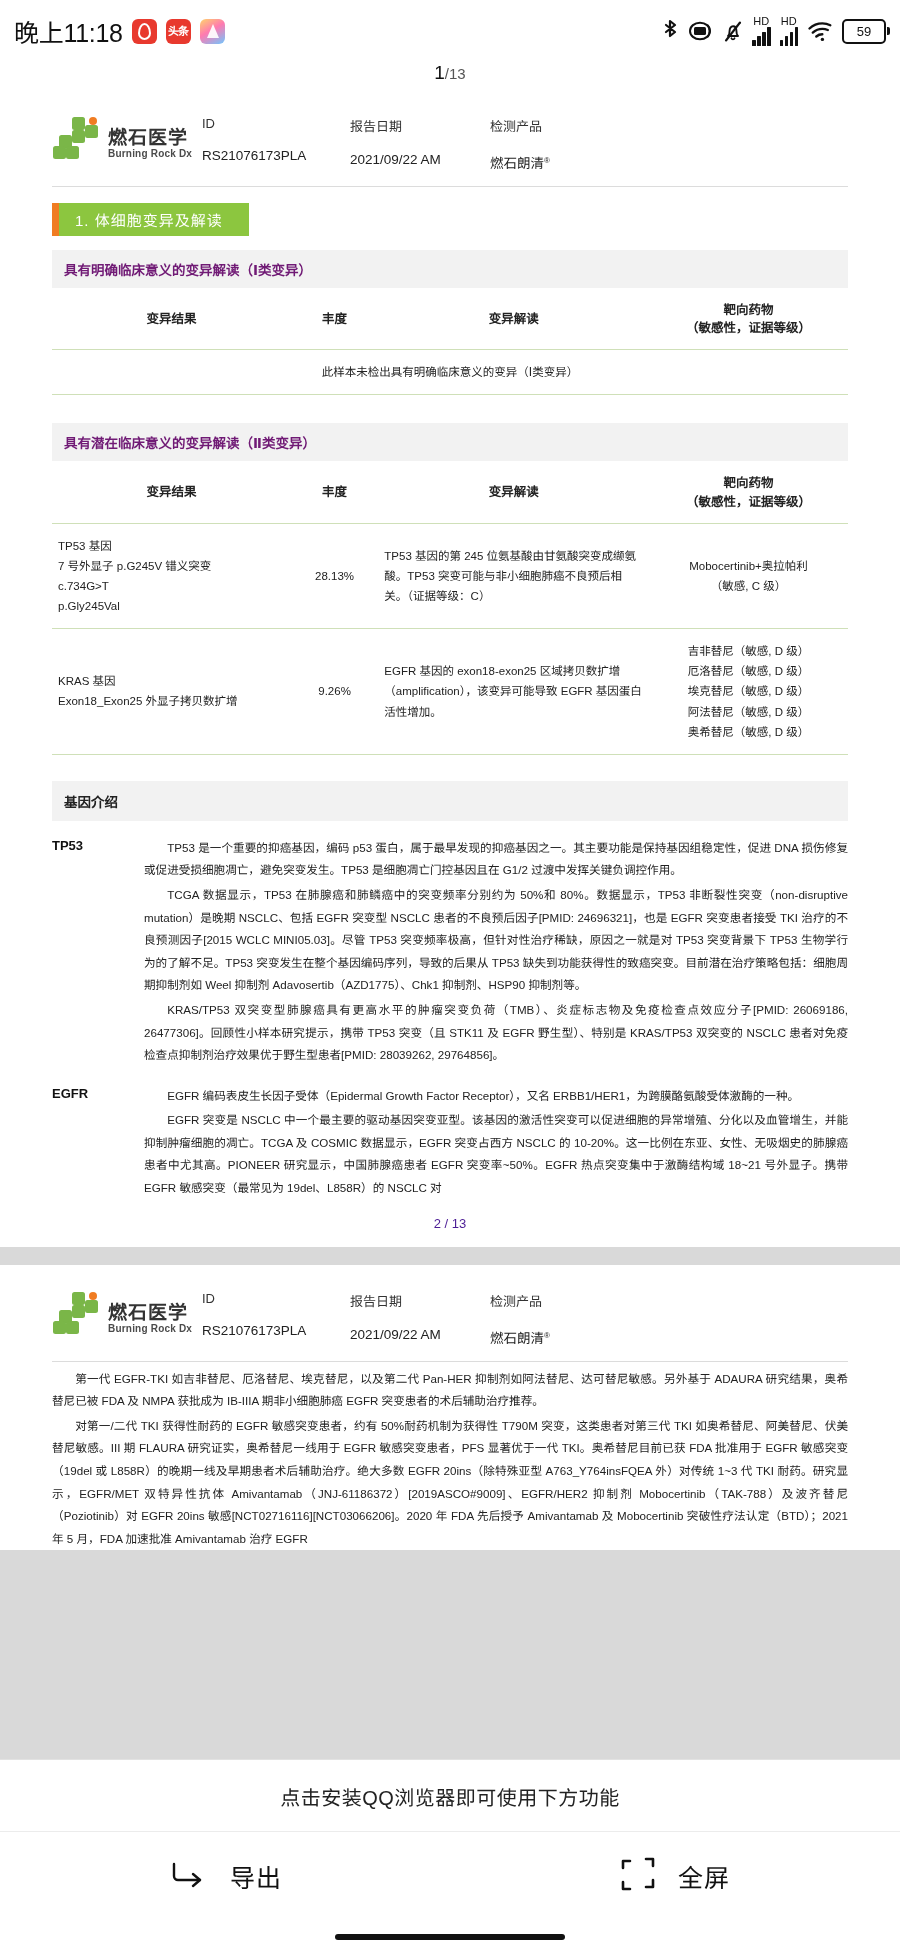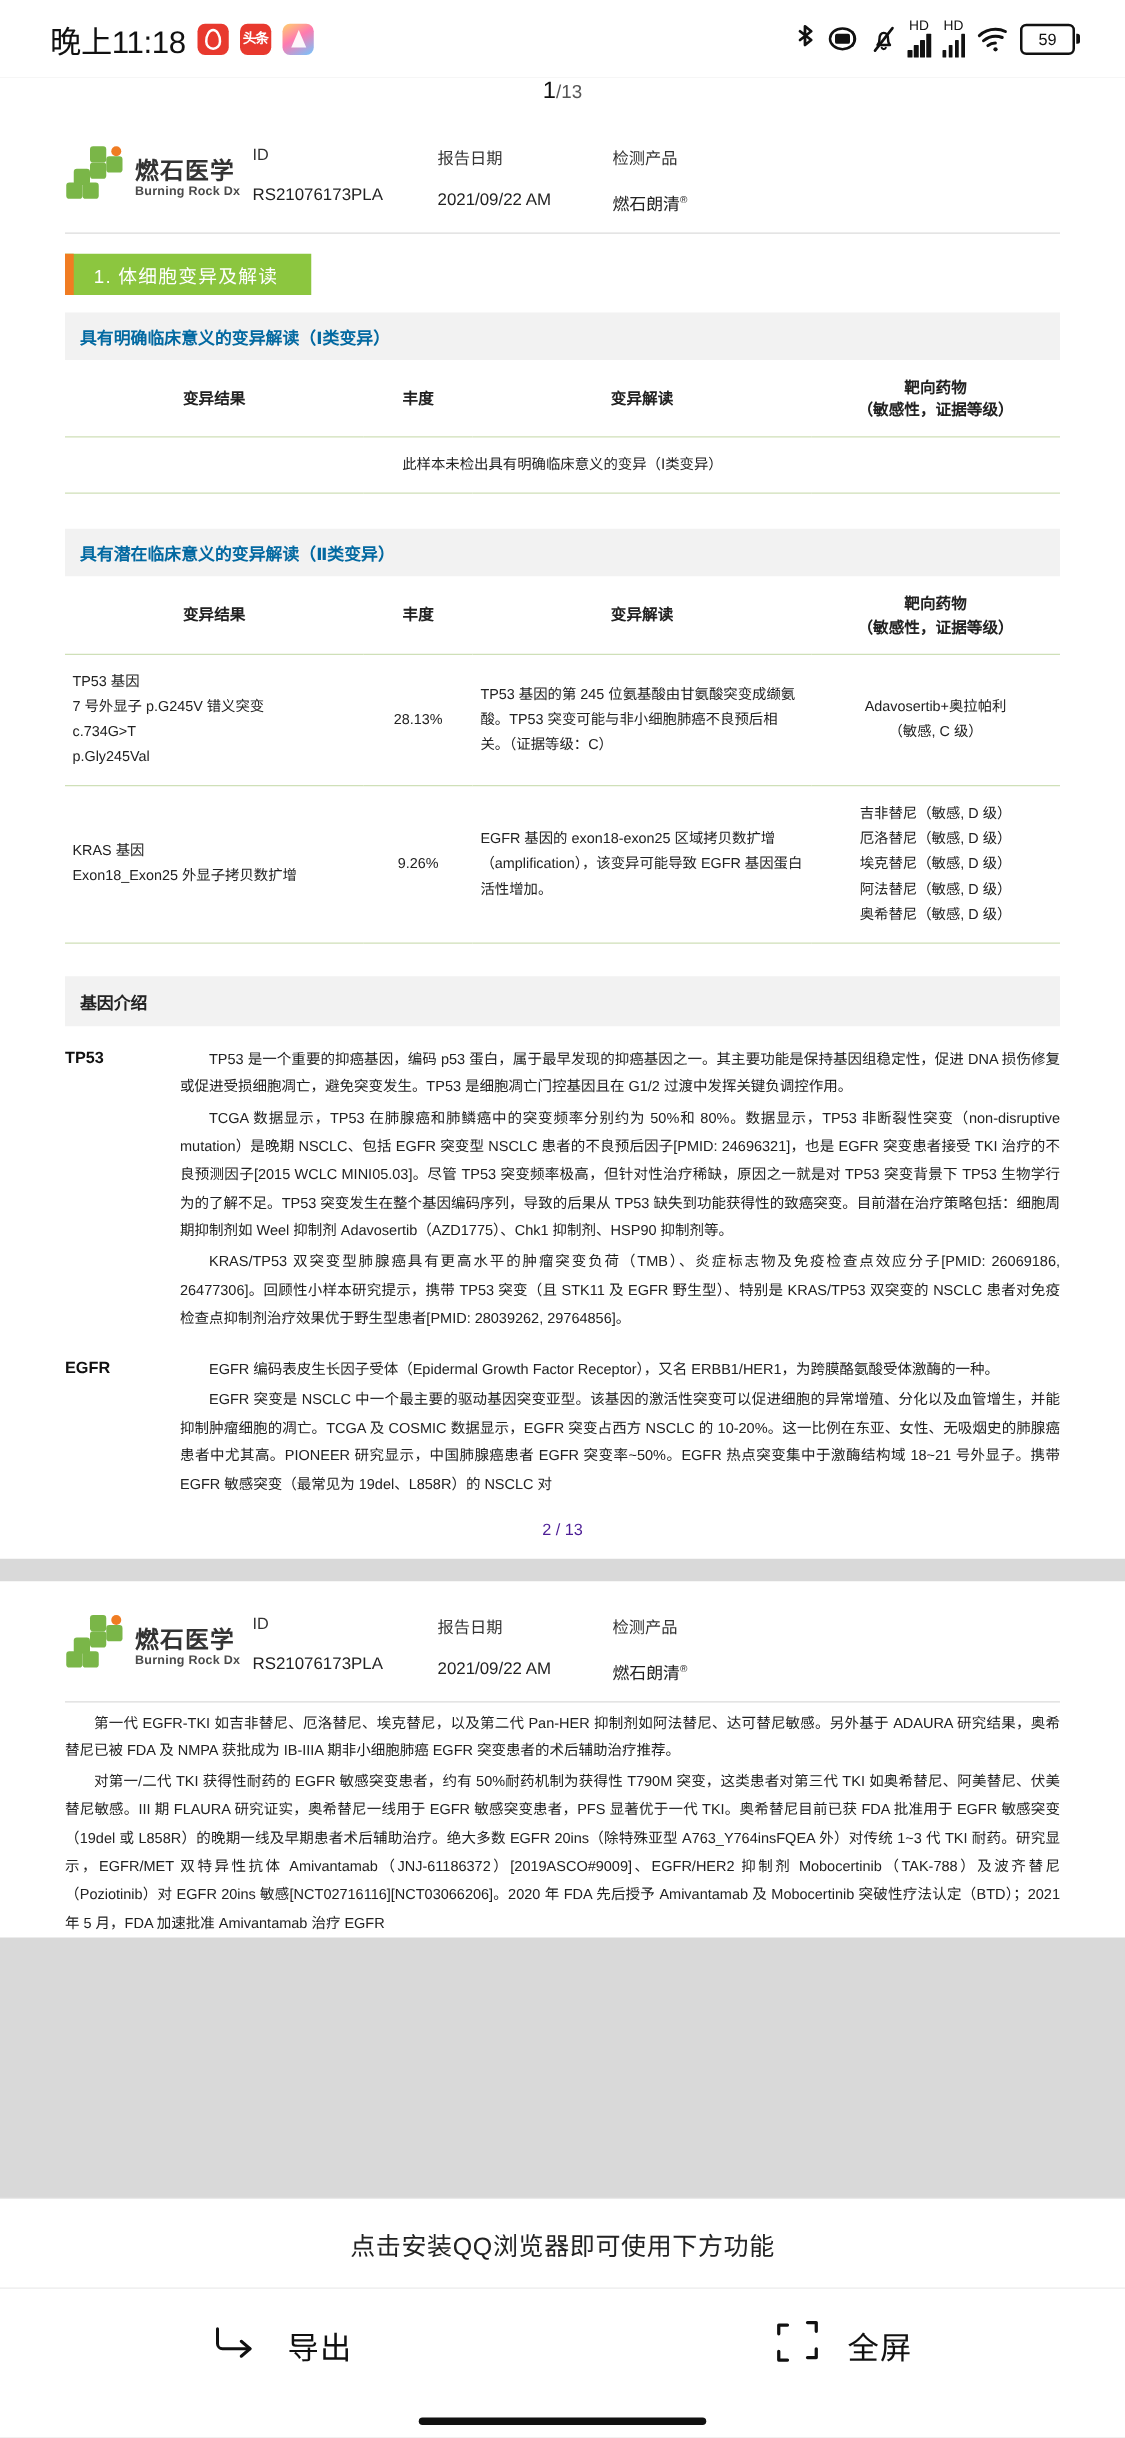--- a/index.html
+++ b/index.html
@@ -8,21 +8,21 @@
     width:900px;height:1950px;
     background:#d9d9d9;
     font-family:"Liberation Sans","DejaVu Sans",sans-serif;
     overflow:hidden;
     position:relative;
   }
   
   .statusbar{
     height:62px;background:#ffffff;
     display:flex;align-items:center;justify-content:space-between;
-    padding:0 40px;box-sizing:border-box;
+    padding:0 14px;box-sizing:border-box;
   }
   .sb-left{display:flex;align-items:center;gap:9px;}
   .sb-time{font-size:25px;color:#111;letter-spacing:-0.3px;font-weight:500;}
   .appicon{width:25px;height:25px;border-radius:6px;display:inline-block;position:relative;}
   .ic-music{background:#e8392e;}
   .ic-music::after{content:"";position:absolute;left:6px;top:4px;width:13px;height:17px;
      border:2.5px solid #fff;border-radius:50% 50% 50% 50%/60% 60% 40% 40%;box-sizing:border-box;}
   .ic-news{background:#e8392e;color:#fff;font-size:11px;line-height:25px;text-align:center;
      font-weight:700;letter-spacing:-1px;}
   .ic-cloud{background:linear-gradient(150deg,#ffd36b 0%,#ff7ab0 45%,#6fc7ff 100%);}
@@ -65,21 +65,21 @@
   .meta-col.c3{width:140px;}
   .meta-lbl{font-size:13px;color:#333;margin-bottom:17px;}
   .meta-val{font-size:13.5px;color:#222;}
   .meta-val sup{font-size:8px;vertical-align:super;}
   .sec-banner{
     display:inline-flex;align-items:center;margin:16px 0 14px 0;
     background:#8cc63f;color:#fff;font-size:15px;font-weight:500;
     padding:6px 26px 6px 16px;border-left:7px solid #f07c22;letter-spacing:1px;
   }
   .sub-banner{
-    background:#f2f2f2;font-size:13.5px;font-weight:700;color:#0369a1;
+    background:#f2f2f2;font-size:13.5px;font-weight:700;color:#701a75;
     padding:9px 12px;margin-bottom:0;
   }
   table.vt{width:100%;border-collapse:collapse;table-layout:fixed;}
   table.vt th{
     font-size:12.5px;font-weight:700;color:#222;text-align:center;
     padding:13px 4px 12px 4px;border-bottom:1px solid #cfe0b8;line-height:1.45;
   }
   table.vt td{
     font-size:11.5px;color:#222;padding:12px 6px;vertical-align:middle;
     border-bottom:1px solid #cfe0b8;line-height:1.75;
@@ -280,21 +280,21 @@
           <tr>
             <td class="c-var">
               <span class="drug-line">TP53 基因</span>
               <span class="drug-line">7 号外显子 p.G245V 错义突变</span>
               <span class="drug-line">c.734G&gt;T</span>
               <span class="drug-line">p.Gly245Val</span>
             </td>
             <td class="c-freq">28.13%</td>
             <td class="c-interp">TP53 基因的第 245 位氨基酸由甘氨酸突变成缬氨酸。TP53 突变可能与非小细胞肺癌不良预后相关。（证据等级：C）</td>
             <td class="c-drug">
-              <span class="drug-line">Adavosertib+奥拉帕利</span>
+              <span class="drug-line">Mobocertinib+奥拉帕利</span>
               <span class="drug-line">（敏感, C 级）</span>
             </td>
           </tr>
           <tr>
             <td class="c-var">
               <span class="drug-line">KRAS 基因</span>
               <span>Exon18_Exon25 外显子拷贝数扩增</span>
             </td>
             <td class="c-freq">9.26%</td>
             <td class="c-interp">EGFR 基因的 exon18-exon25 区域拷贝数扩增（amplification），该变异可能导致 EGFR 基因蛋白活性增加。</td>

